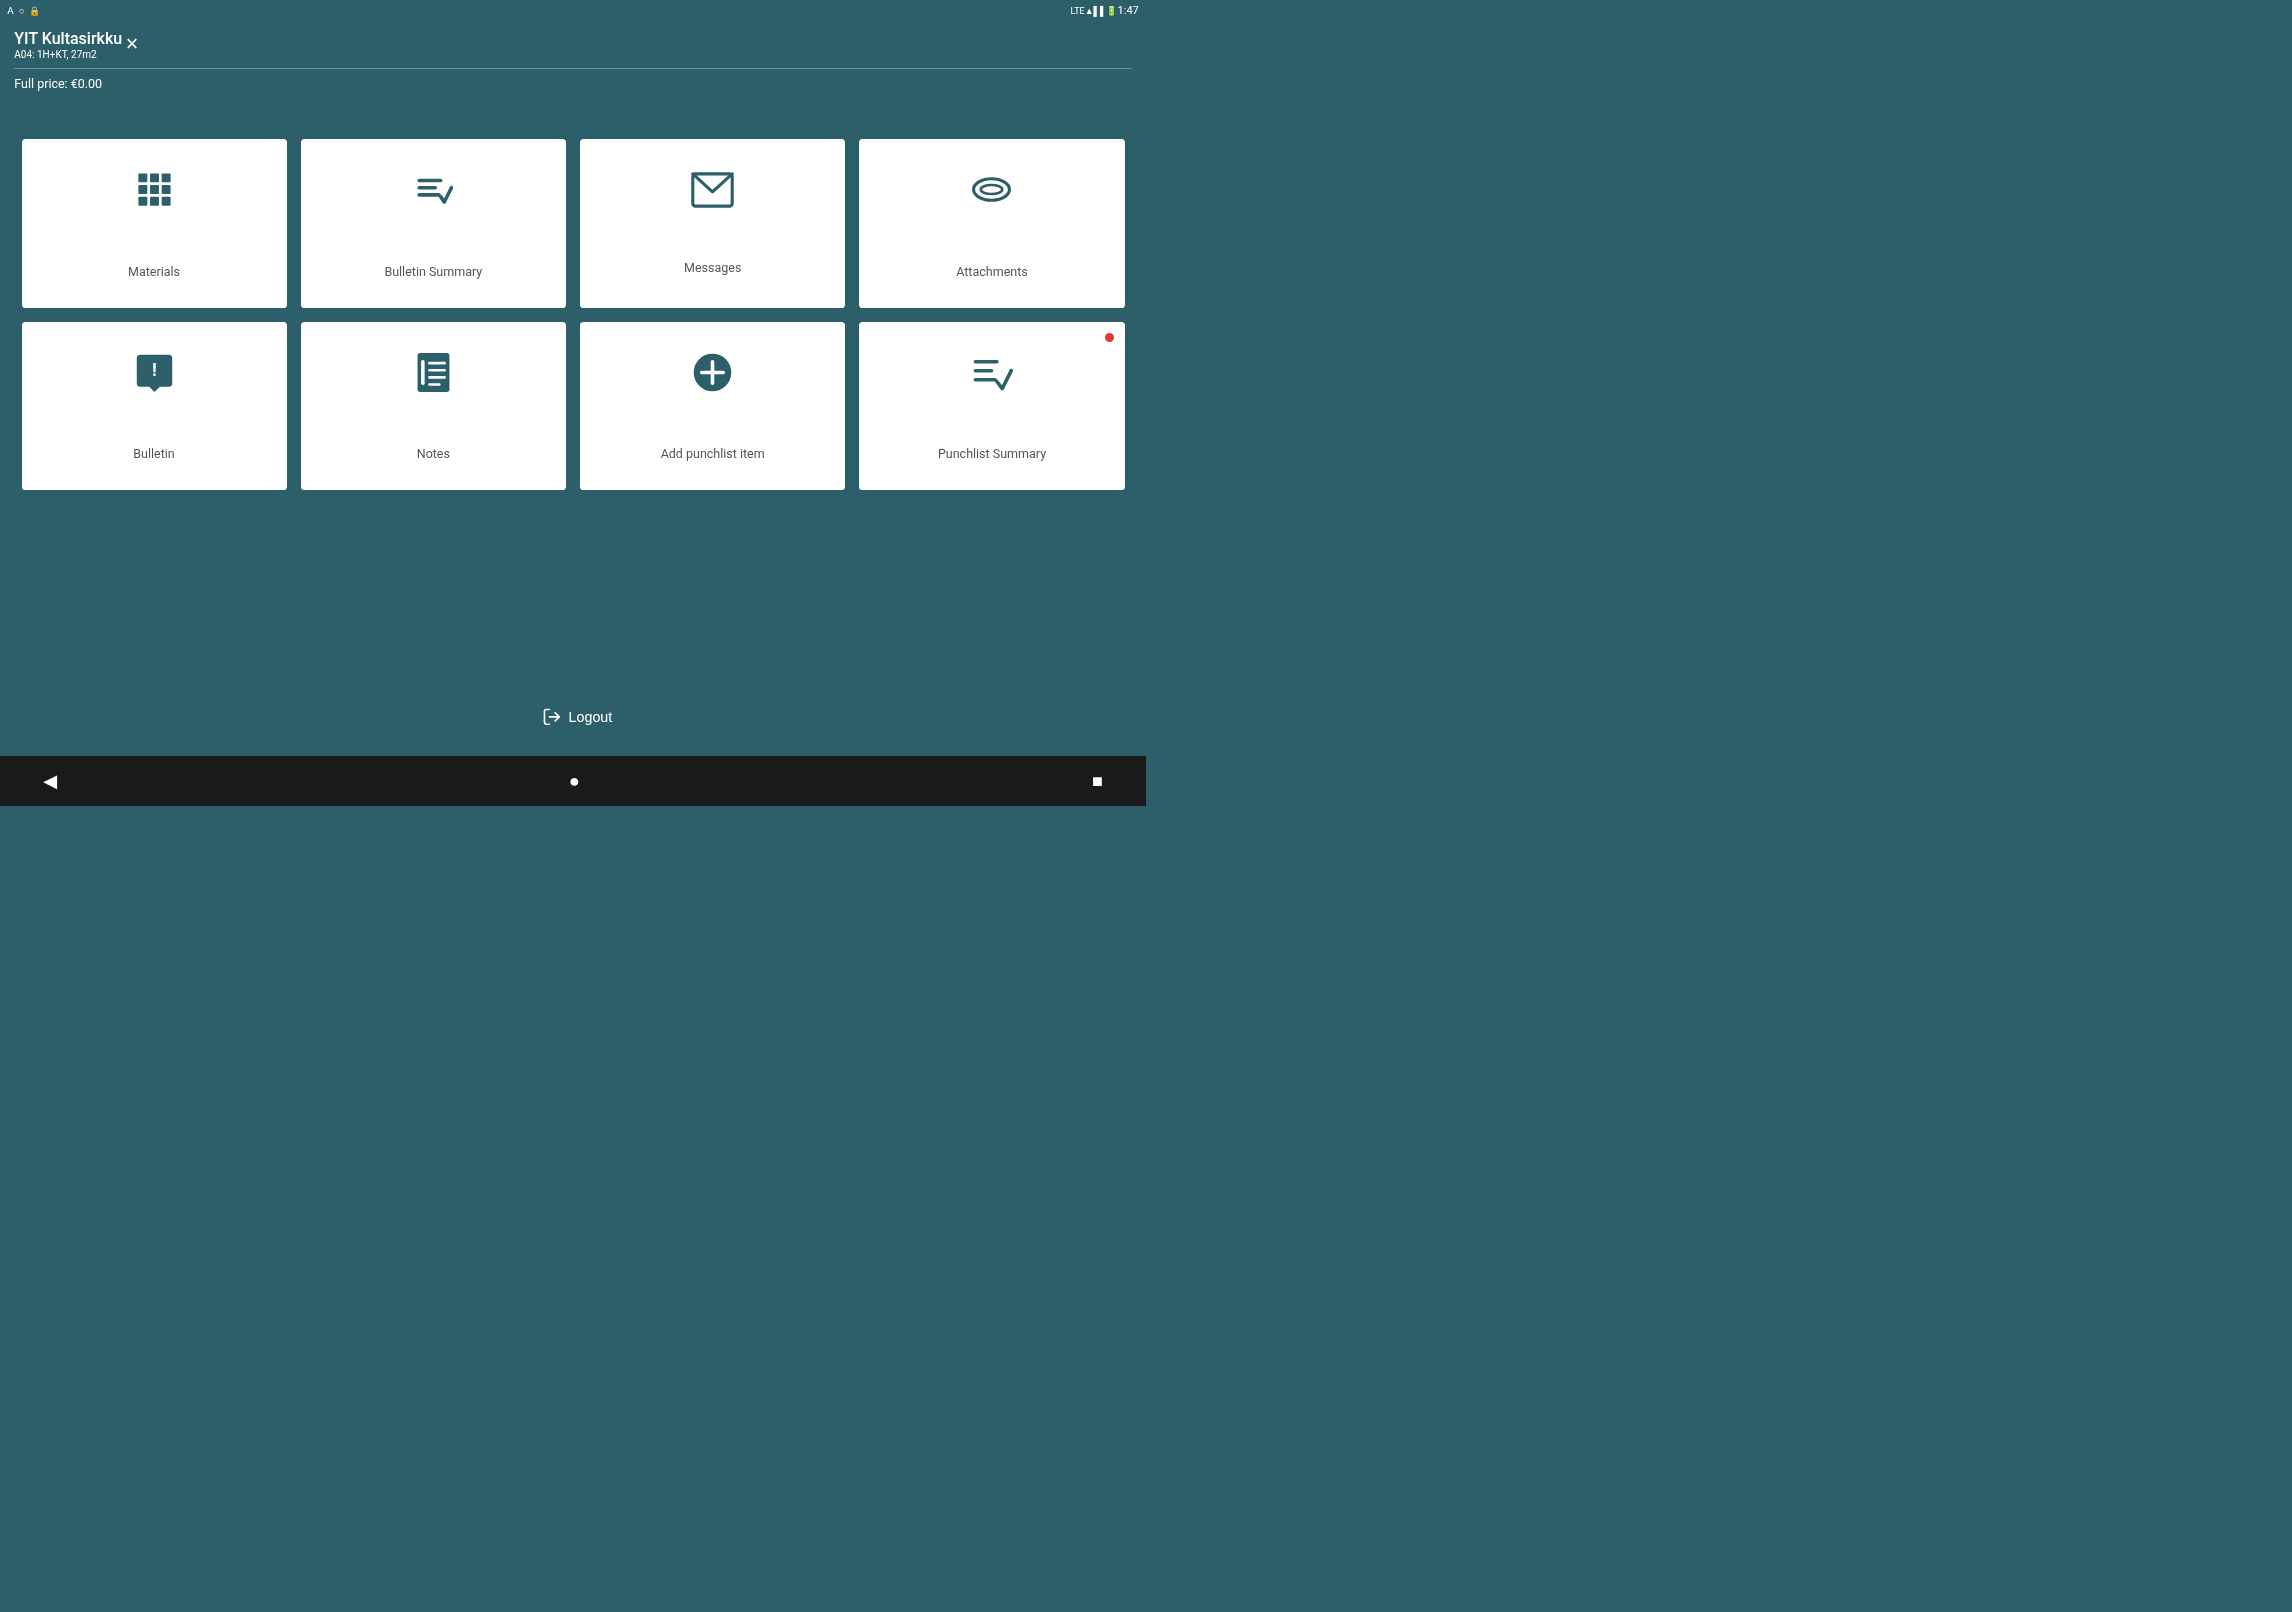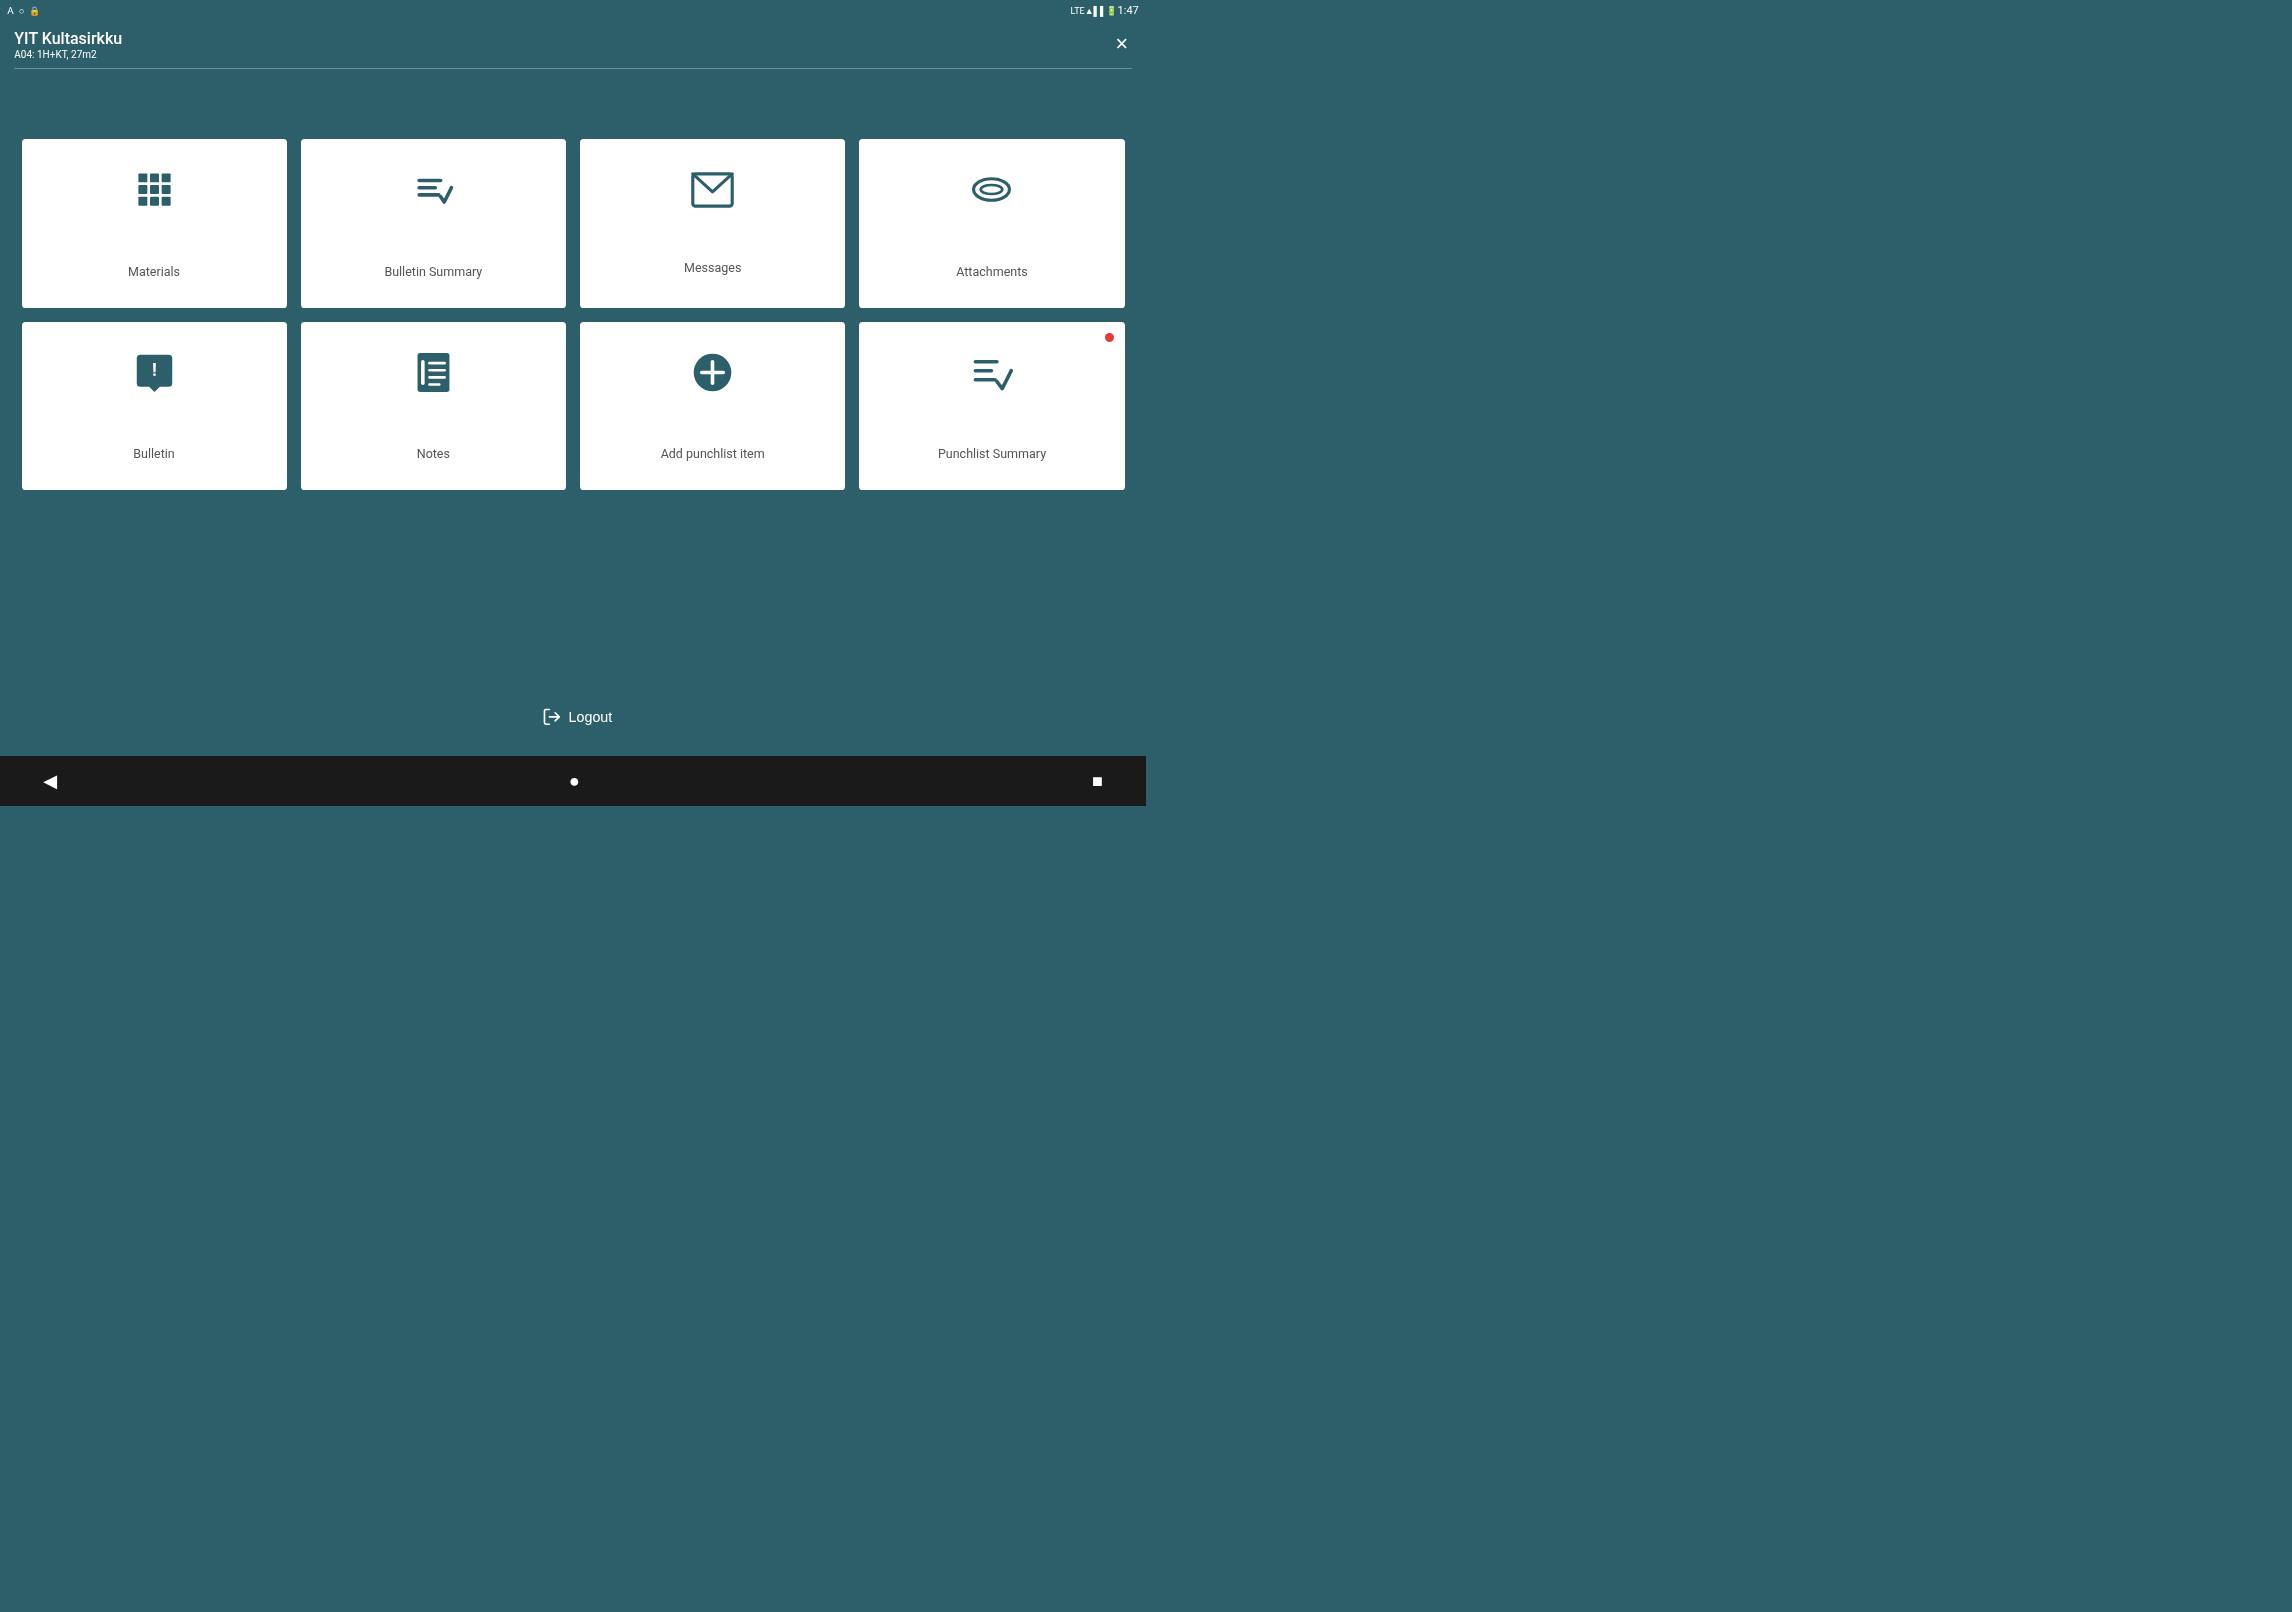--- a/index.html
+++ b/index.html
@@ -53,21 +53,20 @@
       left: 0;
       right: 0;
       background-color: #2d5f6b;
       padding: 7.2px 14.3px 0 14.3px;
       z-index: 10;
     }
 
     .header-top {
       display: flex;
       align-items: center;
-      justify-content: space-between;
     }
 
     .header-title {
       color: white;
       font-size: 16px;
       font-weight: 500;
     }
 
     .header-subtitle {
       color: white;
@@ -228,20 +227,21 @@
 
 <div class="header">
   <div class="header-top">
     <div>
       <div class="header-title">YIT Kultasirkku</div>
       <div class="header-subtitle">A04: 1H+KT, 27m2</div>
     </div>
     <button class="close-button">×</button>
   </div>
   <div class="divider"></div>
+  <div class="full-price">Full price: €0.00</div>
 </div>
 
 <div class="main-content">
 
   <div class="grid-row">
 
     <div class="card">
       <div class="card-icon">
         <svg width="43" height="43" viewBox="0 0 48 48" fill="none" xmlns="http://www.w3.org/2000/svg">
           <rect x="6" y="6" width="10" height="10" rx="1" fill="#2d5f6b"></rect>

